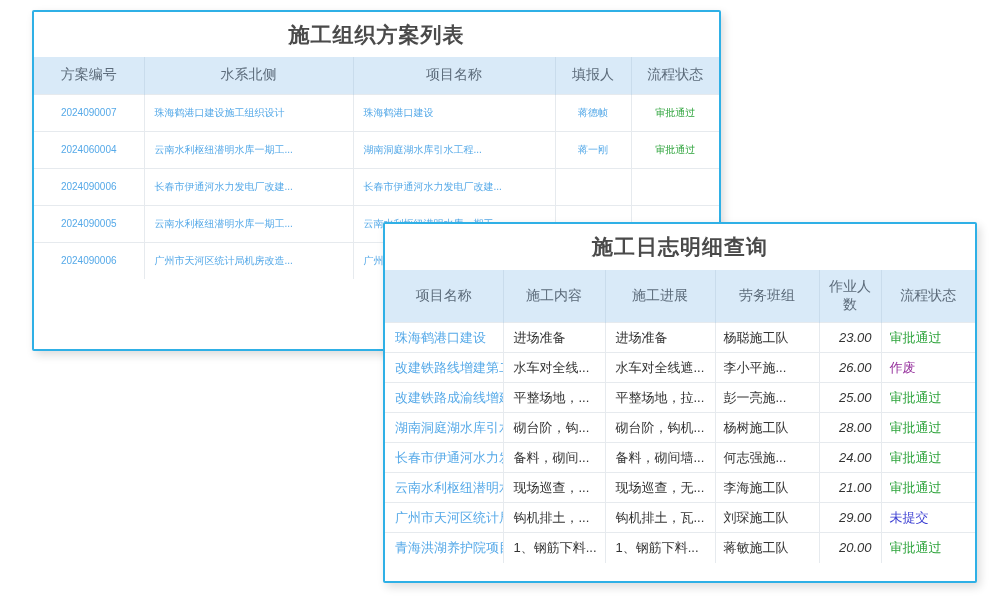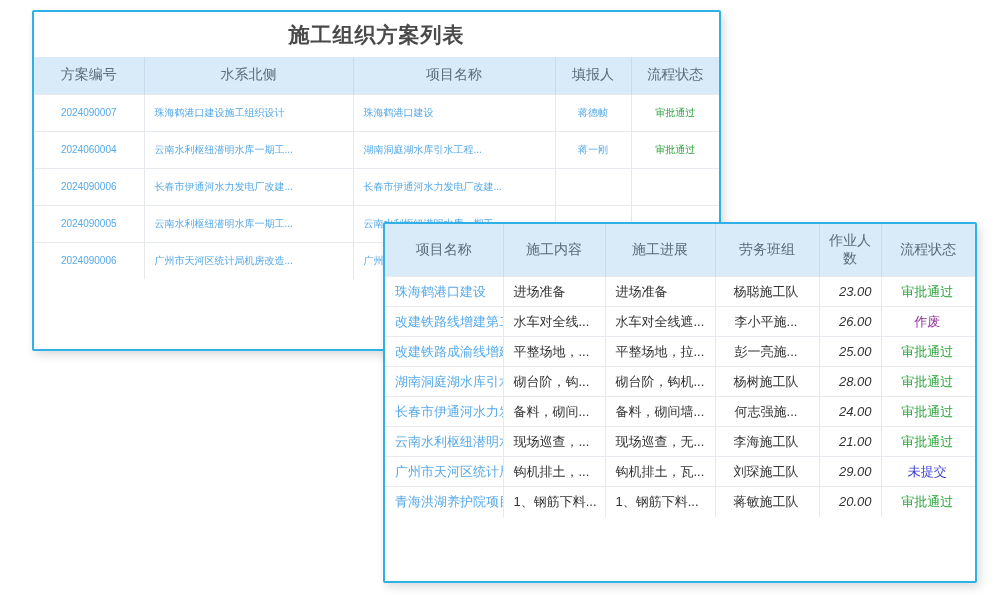--- a/index.html
+++ b/index.html
@@ -42,21 +42,21 @@
   td.link{color:var(--link,#55a9e8);cursor:pointer;}
   
   #plans-table th{height:37px;}
   #plans-table td{height:37px;font-size:10px;}
   #plans-table td:nth-child(1),#plans-table td:nth-child(4),#plans-table td:nth-child(5){text-align:center;}
   #plans-table td:nth-child(2),#plans-table td:nth-child(3){text-align:left;}
   
   #logs-table th{height:44px;}
   #logs-table td{height:30px;font-size:13px;}
   #logs-table td:nth-child(1),#logs-table td:nth-child(2),#logs-table td:nth-child(3){text-align:left;}
-  #logs-table td:nth-child(4),#logs-table td:nth-child(6){text-align:center;padding-left:8px;}
+  #logs-table td:nth-child(4),#logs-table td:nth-child(6){text-align:left;padding-left:8px;}
   #logs-table td:nth-child(5){text-align:right;padding-right:9px;font-style:italic;}
 </style>
 </head>
 <body>
 
 <div class="panel" id="plans-panel">
   <div class="panel-title">施工组织方案列表</div>
   <table id="plans-table">
     <colgroup>
       <col style="width:110px">
@@ -108,20 +108,21 @@
           <td class="link">广州市天河区统计局机房改造...</td>
           <td class="link">广州市天河区统计局机房改造...</td>
           <td class="link"></td>
           <td></td>
         </tr>
       </tbody>
   </table>
 </div>
 
 <div class="panel" id="logs-panel">
+  <div class="panel-title">施工日志明细查询</div>
   <table id="logs-table">
     <colgroup>
       <col style="width:118px">
         <col style="width:102px">
         <col style="width:110px">
       <col style="width:104px">
         <col style="width:62px">
         <col style="width:94px">
     </colgroup>
     <thead>

